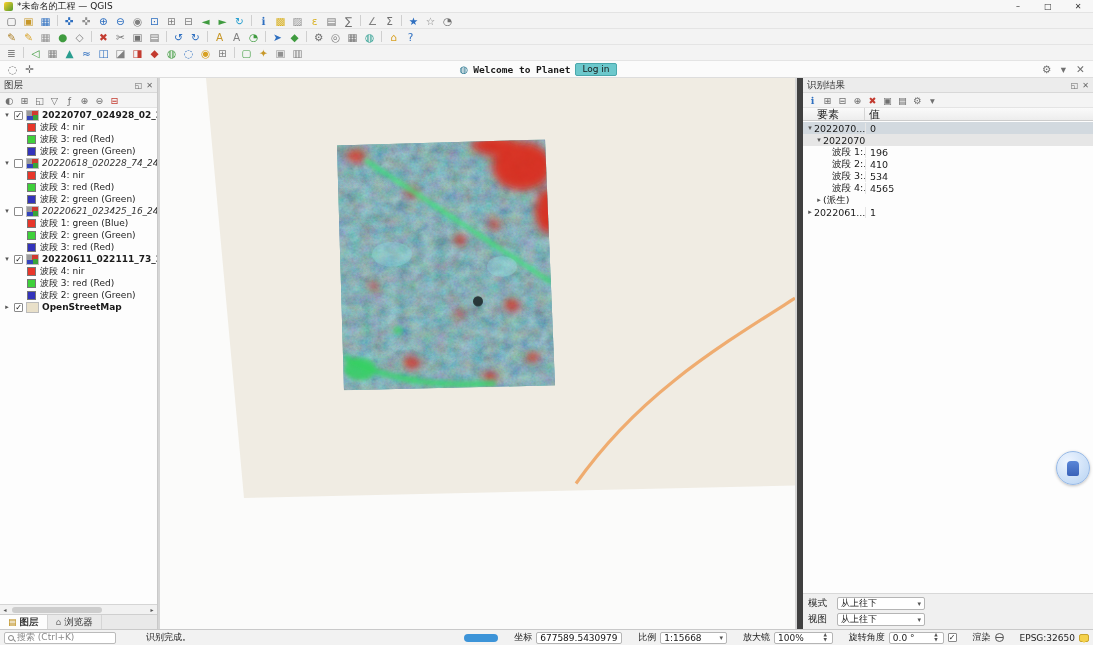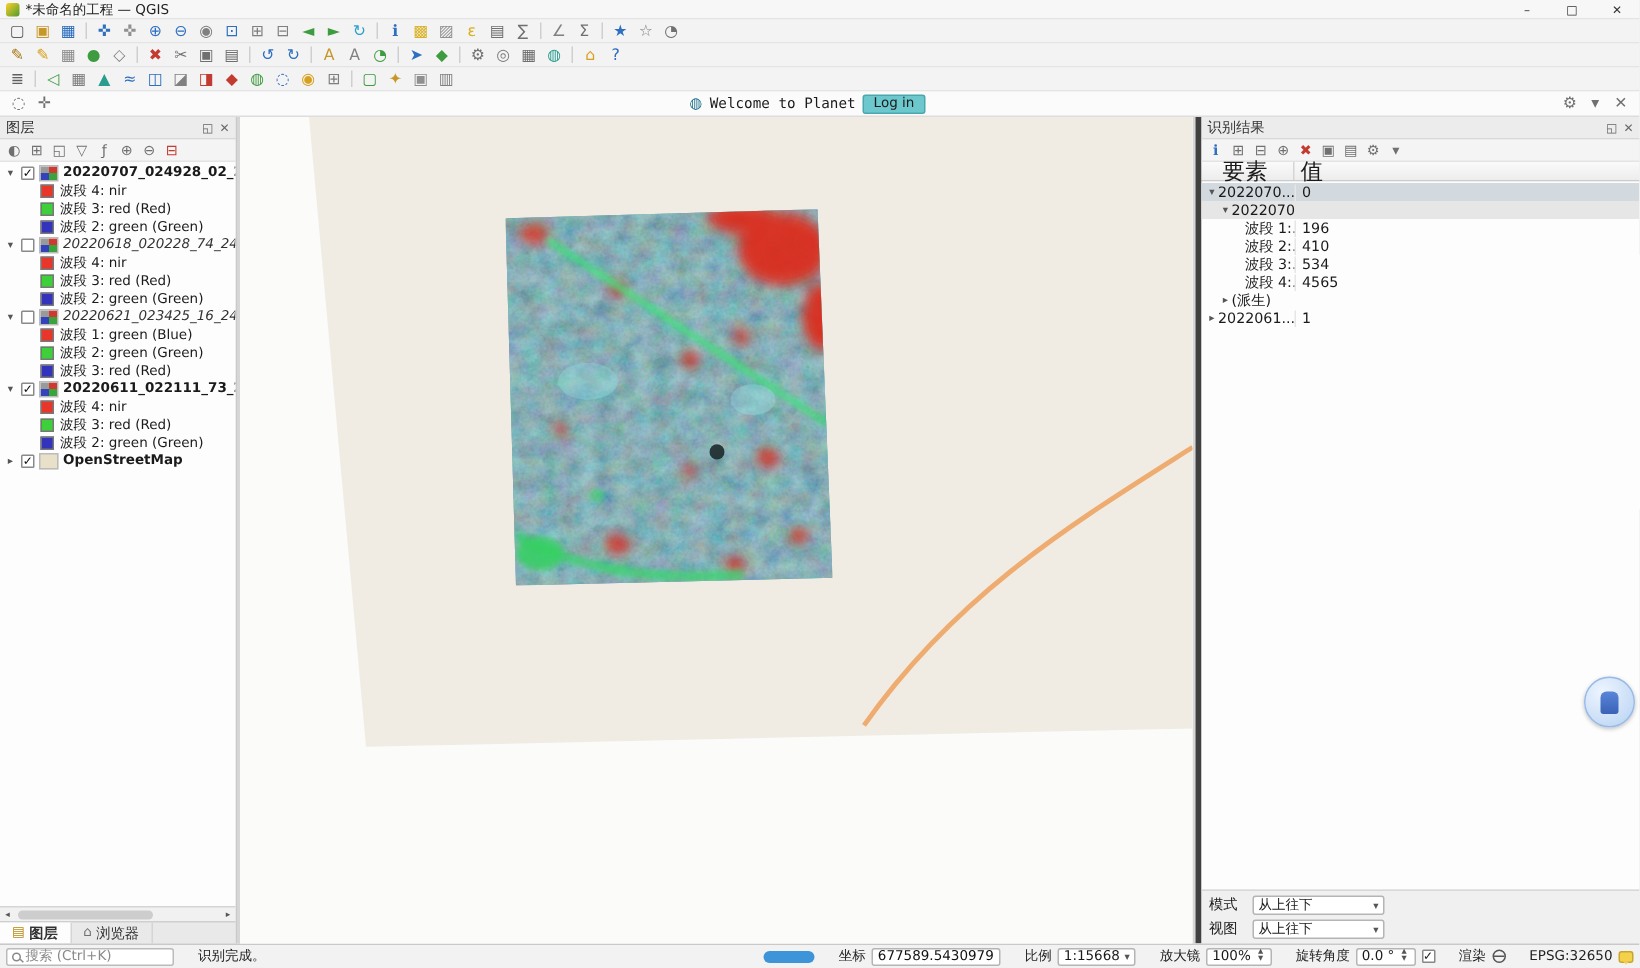--- a/index.html
+++ b/index.html
@@ -15,21 +15,21 @@
   .menubar{height:14px;flex:none;display:flex;align-items:center;background:#f2f2f2;border-bottom:1px solid #e0e0e0;padding-left:2px}
   .menu-item{padding:0 7px;font-size:10px;line-height:14px;white-space:nowrap}
   
   .toolbar{height:16px;flex:none;display:flex;align-items:center;background:#f3f3f3;border-bottom:1px solid #e4e4e4;padding:0 3px}
   .ico{display:inline-flex;width:17px;height:14px;align-items:center;justify-content:center;font-size:10.5px;flex:none}
   .sep{width:1px;height:11px;background:#cfcfcf;margin:0 3px;flex:none}
   
   .notifbar{height:17px;flex:none;background:#fbfbfb;border-bottom:1px solid #dddddd;display:flex;align-items:center;padding:0 4px}
   .notif-center{flex:1;display:flex;align-items:center;justify-content:center;gap:5px}
   .globe-glyph{color:#1f6f8a;font-size:10px}
-  .notif-text{font-family:"DejaVu Sans Mono","Liberation Mono",monospace;font-size:9.5px;font-weight:normal}
+  .notif-text{font-family:"DejaVu Sans Mono","Liberation Mono",monospace;font-size:9.5px;font-weight:bold}
   .login-btn{background:#6cc8cc;border:1px solid #4aa8ac;border-radius:2px;font-size:9px;padding:0 6px;line-height:11px}
   
   .main{flex:1;display:flex;min-height:0}
   .left-col{width:158px;flex:none;display:flex;flex-direction:column;background:#f0f0f0;border-right:1px solid #c9c9c9}
   .panel-head{height:15px;flex:none;display:flex;align-items:center;padding:0 4px;background:#ececec;border-bottom:1px solid #d8d8d8}
   .panel-title{font-size:9.5px;color:#333}
   .phead-icons{margin-left:auto;display:flex;gap:4px;font-size:8px;color:#666}
   .panel-toolbar{height:15px;flex:none;display:flex;align-items:center;background:#f4f4f4;border-bottom:1px solid #e4e4e4;padding:0 2px}
   .panel-toolbar .ico{width:15px;height:13px;font-size:9.5px}
   .layer-tree{flex:1;background:#fdfdfd;overflow:hidden;padding-top:1px;font-size:9px}
@@ -49,47 +49,47 @@
   .hthumb{position:absolute;left:2px;top:1px;width:90px;height:6px;background:#cdcdcd;border-radius:3px}
   .panel-tabs{height:15px;flex:none;display:flex;background:#e9e9e9;border-top:1px solid #cfcfcf}
   .ptab{padding:0 8px;display:flex;align-items:center;font-size:9.5px;color:#333;border-right:1px solid #d5d5d5;gap:3px}
   .ptab.active{background:#fdfdfd;font-weight:bold}
   .tabico{font-size:9px}
   .splitter{width:2px;flex:none;background:#d6d6d6}
   
   .canvas{flex:1;position:relative;background:#fbfbfa;min-width:0}
   .canvas svg{position:absolute;left:0;top:0;width:100%;height:100%}
   
-  .right-col{width:296px;flex:none;display:flex;flex-direction:column;background:#f0f0f0;border-left:4px solid #404040}
-  .id-cols{height:13px;flex:none;display:flex;background:linear-gradient(#fafafa,#ededed);border-bottom:1px solid #cccccc;font-size:15px}
+  .right-col{width:296px;flex:none;display:flex;flex-direction:column;background:#f0f0f0;border-left:6px solid #404040}
+  .id-cols{height:13px;flex:none;display:flex;background:linear-gradient(#fafafa,#ededed);border-bottom:1px solid #cccccc;font-size:11px}
   .col-c1{width:62px;flex:none;padding-left:14px;border-right:1px solid #d5d5d5;display:flex;align-items:center}
   .col-c2{flex:1;padding-left:4px;display:flex;align-items:center}
   .id-rows{flex:1;background:#fdfdfd;overflow:hidden;padding-top:1px}
   .irow{height:12px;display:flex;align-items:center;font-size:9.5px}
   .irow.selected{background:#d2d9df}
   .irow.header{background:#e6e6e6}
   .ic1{width:62px;flex:none;display:flex;align-items:center;overflow:hidden;white-space:nowrap}
   .ic2{flex:1;border-left:1px solid #e6e6e6;padding-left:4px;overflow:hidden;white-space:nowrap}
   .id-bottom{flex:none;background:#f0f0f0;border-top:1px solid #d8d8d8;padding:3px 5px;display:flex;flex-direction:column;gap:3px}
   .combo-row{display:flex;align-items:center;gap:5px}
   .clab{font-size:9.5px;width:24px;flex:none}
   .combo{width:88px;background:#fff;border:1px solid #b5b5b5;border-radius:2px;height:13px;display:flex;align-items:center;justify-content:space-between;padding:0 3px;font-size:9px}
   .dd{font-size:7px;color:#555}
   
   .statusbar{height:16px;flex:none;background:#f2f2f2;border-top:1px solid #c9c9c9;display:flex;align-items:center;gap:4px;padding:0 4px;font-size:9px}
   .searchbox{width:112px;height:12px;border:1px solid #bbb;background:#fff;border-radius:2px;display:flex;align-items:center;gap:3px;padding:0 3px;color:#8a8a8a;flex:none}
   .mag{width:6px;height:6px;border:1px solid #888;border-radius:50%;position:relative;flex:none}
   .mag::after{content:"";position:absolute;width:3px;height:1px;background:#888;transform:rotate(45deg);right:-3px;bottom:-1px}
-  .smsg{margin-left:12px;color:#222;white-space:nowrap}
+  .smsg{margin-left:26px;color:#222;white-space:nowrap}
   .flexspace{flex:1}
   .progress{width:34px;height:8px;border-radius:4px;background:#3d94d8;flex:none}
   .slab{color:#222;white-space:nowrap;margin-left:12px}
   .sinput{background:#fff;border:1px solid #b5b5b5;border-radius:2px;height:12px;display:flex;align-items:center;padding:0 3px;color:#111;white-space:nowrap}
   .coordv{width:86px}
-  .scombo{background:#fff;border:1px solid #b5b5b5;border-radius:2px;height:12px;display:flex;align-items:center;gap:3px;padding:0 3px;white-space:nowrap}
+  .scombo{background:#fff;border:1px solid #b5b5b5;border-radius:2px;height:12px;display:flex;align-items:center;gap:18px;padding:0 3px;white-space:nowrap}
   .spin{display:flex;flex-direction:column;width:7px;font-size:4.5px;line-height:4.5px;color:#555;text-align:center}
   .cbx{width:9px;height:9px;border:1px solid #888;background:#fff;border-radius:1px;display:flex;align-items:center;justify-content:center;font-size:8px;line-height:8px}
   .globe{width:9px;height:9px;border:1px solid #555;border-radius:50%;position:relative;flex:none}
   .globe::after{content:"";position:absolute;left:0;right:0;top:3px;height:1px;background:#555}
   .bubble{width:10px;height:8px;background:#f4d14b;border:1px solid #c9a52e;border-radius:2px;position:relative;flex:none}
   .bubble::after{content:"";position:absolute;left:2px;bottom:-4px;border:2px solid transparent;border-top-color:#f4d14b}
   
   .watermark{position:absolute;right:26px;bottom:20px;font-size:44px;font-weight:800;color:#c9c9c9;opacity:.8;letter-spacing:1px;z-index:40;pointer-events:none;font-family:"DejaVu Sans","Liberation Sans",sans-serif}
   .float-widget{position:absolute;right:3px;top:451px;width:34px;height:34px;border-radius:50%;background:radial-gradient(circle at 35% 30%,#eef5ff,#b6d2f2);border:1px solid #97b9e6;z-index:30;display:flex;align-items:center;justify-content:center;box-shadow:0 1px 3px rgba(0,0,0,.25)}
   .thumb-shape{width:12px;height:15px;background:linear-gradient(#5a86d8,#3a62b8);border-radius:4px 4px 2px 2px}

